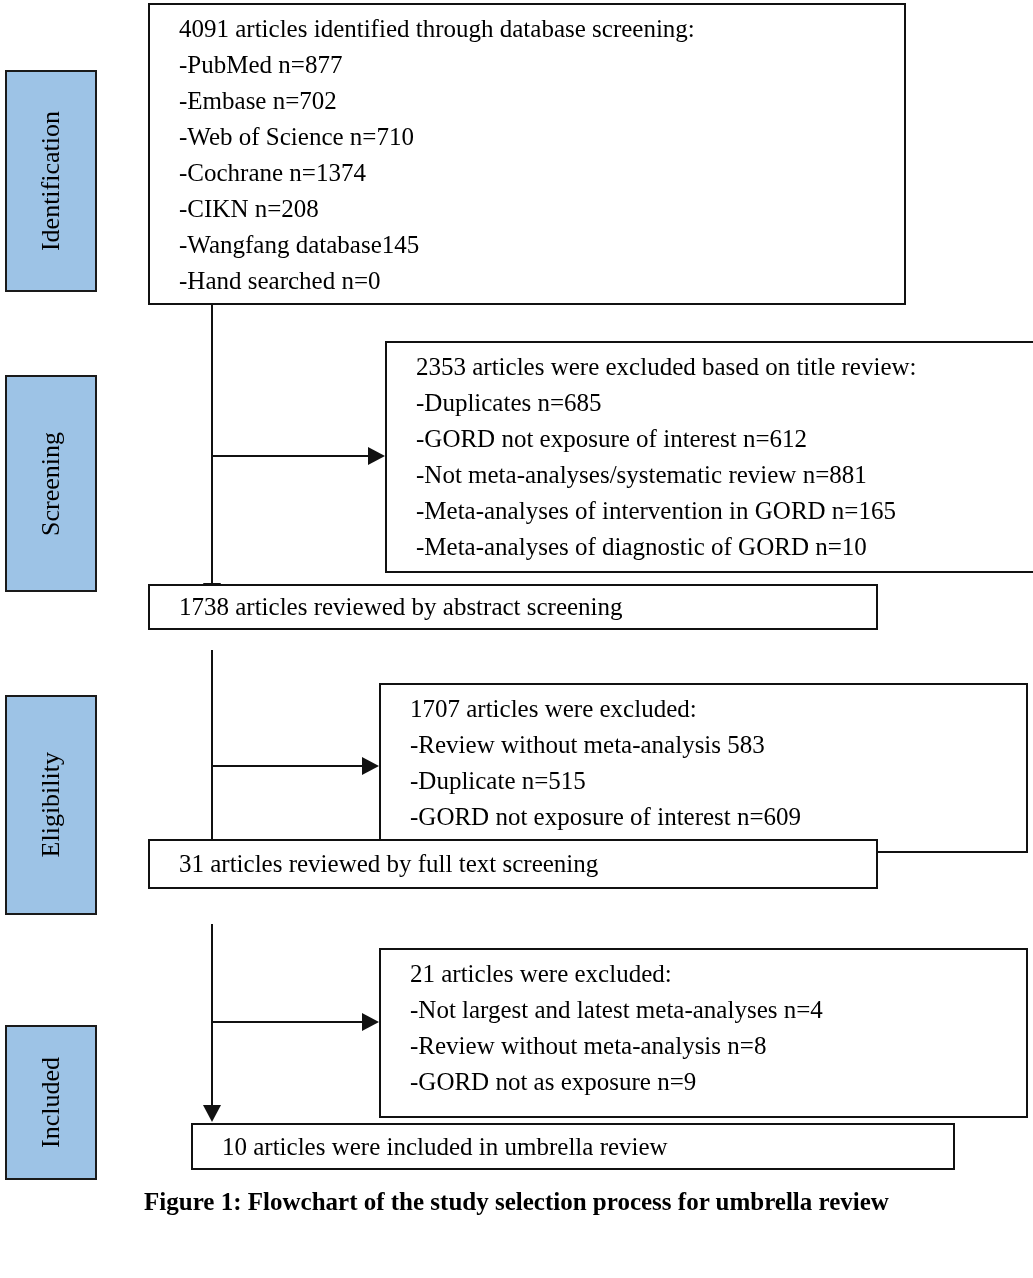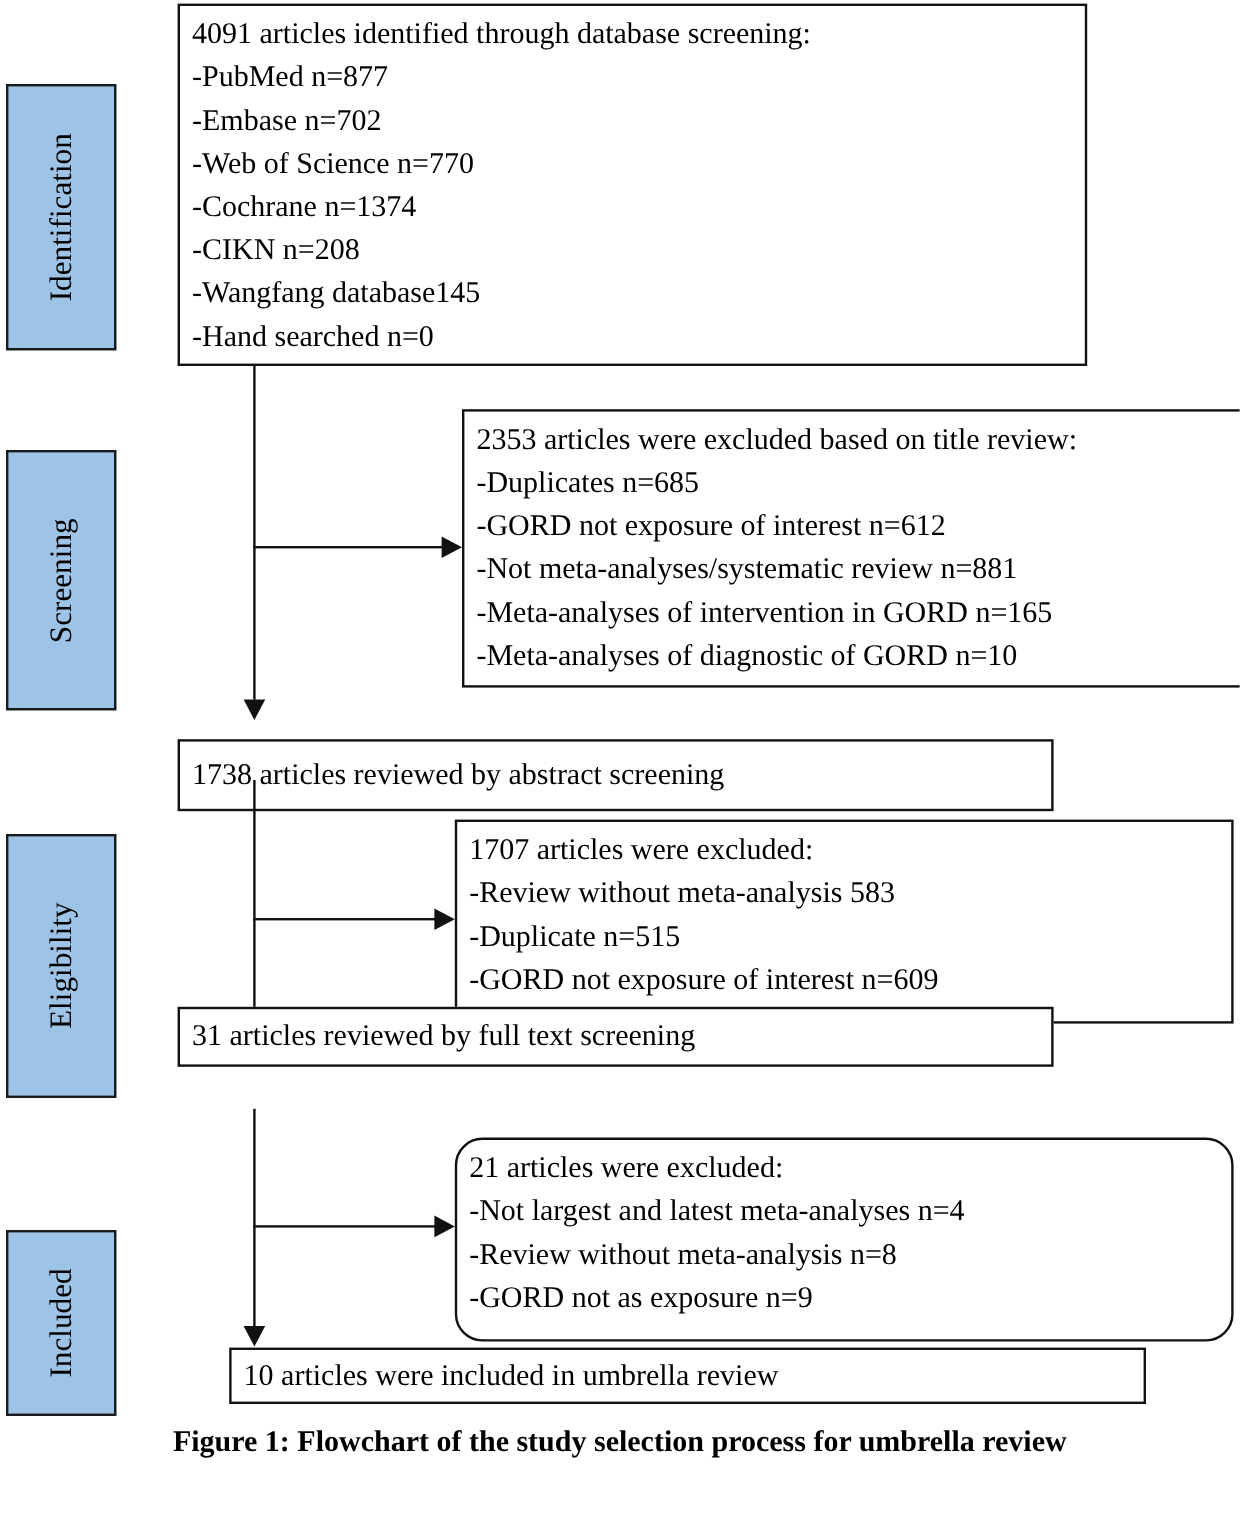--- a/index.html
+++ b/index.html
@@ -39,21 +39,21 @@
     white-space: nowrap;
     color: #000;
   }
 
   
   .box {
     position: absolute;
     background: #ffffff;
     border: 2px solid #111111;
     box-sizing: border-box;
-    padding: 6px 10px 6px 10px;
+    padding: 6px 10px 6px 29px;
   }
   .box-line {
     font-size: 25px;
     line-height: 1.44;
     white-space: nowrap;
   }
   .box.single {
     display: flex;
     align-items: center;
   }
@@ -119,21 +119,21 @@
   </div>
 
   <div class="stage" style="left:5px; top:1025px; width:92px; height:155px;">
     <span class="stage-label">Included</span>
   </div>
 
   <div class="box" style="left:148px; top:3px; width:758px; height:302px;">
     <div class="box-line">4091 articles identified through database screening:</div>
     <div class="box-line">-PubMed  n=877</div>
     <div class="box-line">-Embase n=702</div>
-    <div class="box-line">-Web of Science n=770</div>
+    <div class="box-line">-Web of Science n=710</div>
     <div class="box-line">-Cochrane n=1374</div>
     <div class="box-line">-CIKN n=208</div>
     <div class="box-line">-Wangfang database145</div>
     <div class="box-line">-Hand searched n=0</div>
   </div>
 
   <div class="vline" style="left:211px; top:305px; height:278px;"></div>
   <div class="arrow-down" style="left:203px; top:583px;"></div>
 
   <div class="hline" style="left:211px; top:455px; width:158px;"></div>
@@ -141,21 +141,21 @@
 
   <div class="box" style="left:385px; top:341px; width:720px; height:232px;">
     <div class="box-line">2353 articles were excluded based on title review:</div>
     <div class="box-line">-Duplicates n=685</div>
     <div class="box-line">-GORD not exposure of interest n=612</div>
     <div class="box-line">-Not meta-analyses/systematic review n=881</div>
     <div class="box-line">-Meta-analyses of intervention in GORD n=165</div>
     <div class="box-line">-Meta-analyses of diagnostic of GORD n=10</div>
   </div>
 
-  <div class="box single" style="left:148px; top:616px; width:730px; height:60px;">
+  <div class="box single" style="left:148px; top:584px; width:730px; height:46px;">
     <div class="box-line">1738 articles reviewed by abstract screening</div>
   </div>
 
   <div class="vline" style="left:211px; top:650px; height:208px;"></div>
   <div class="arrow-down" style="left:203px; top:858px;"></div>
 
   <div class="hline" style="left:211px; top:765px; width:152px;"></div>
   <div class="arrow-right" style="left:362px; top:757px;"></div>
 
   <div class="box" style="left:379px; top:683px; width:649px; height:170px;">
@@ -168,21 +168,21 @@
   <div class="box single" style="left:148px; top:839px; width:730px; height:50px;">
     <div class="box-line">31 articles reviewed by full text screening</div>
   </div>
 
   <div class="vline" style="left:211px; top:924px; height:181px;"></div>
   <div class="arrow-down" style="left:203px; top:1105px;"></div>
 
   <div class="hline" style="left:211px; top:1021px; width:152px;"></div>
   <div class="arrow-right" style="left:362px; top:1013px;"></div>
 
-  <div class="box" style="left:379px; top:948px; width:649px; height:170px;border-radius:23px;">
+  <div class="box" style="left:379px; top:948px; width:649px; height:170px;">
     <div class="box-line">21 articles were excluded:</div>
     <div class="box-line">-Not largest and latest meta-analyses n=4</div>
     <div class="box-line">-Review without meta-analysis n=8</div>
     <div class="box-line">-GORD not as exposure n=9</div>
   </div>
 
   <div class="box single" style="left:148px; top:1123px; width:764px; height:47px;margin-left:43px;">
     <div class="box-line">10 articles were included in umbrella review</div>
   </div>
 

